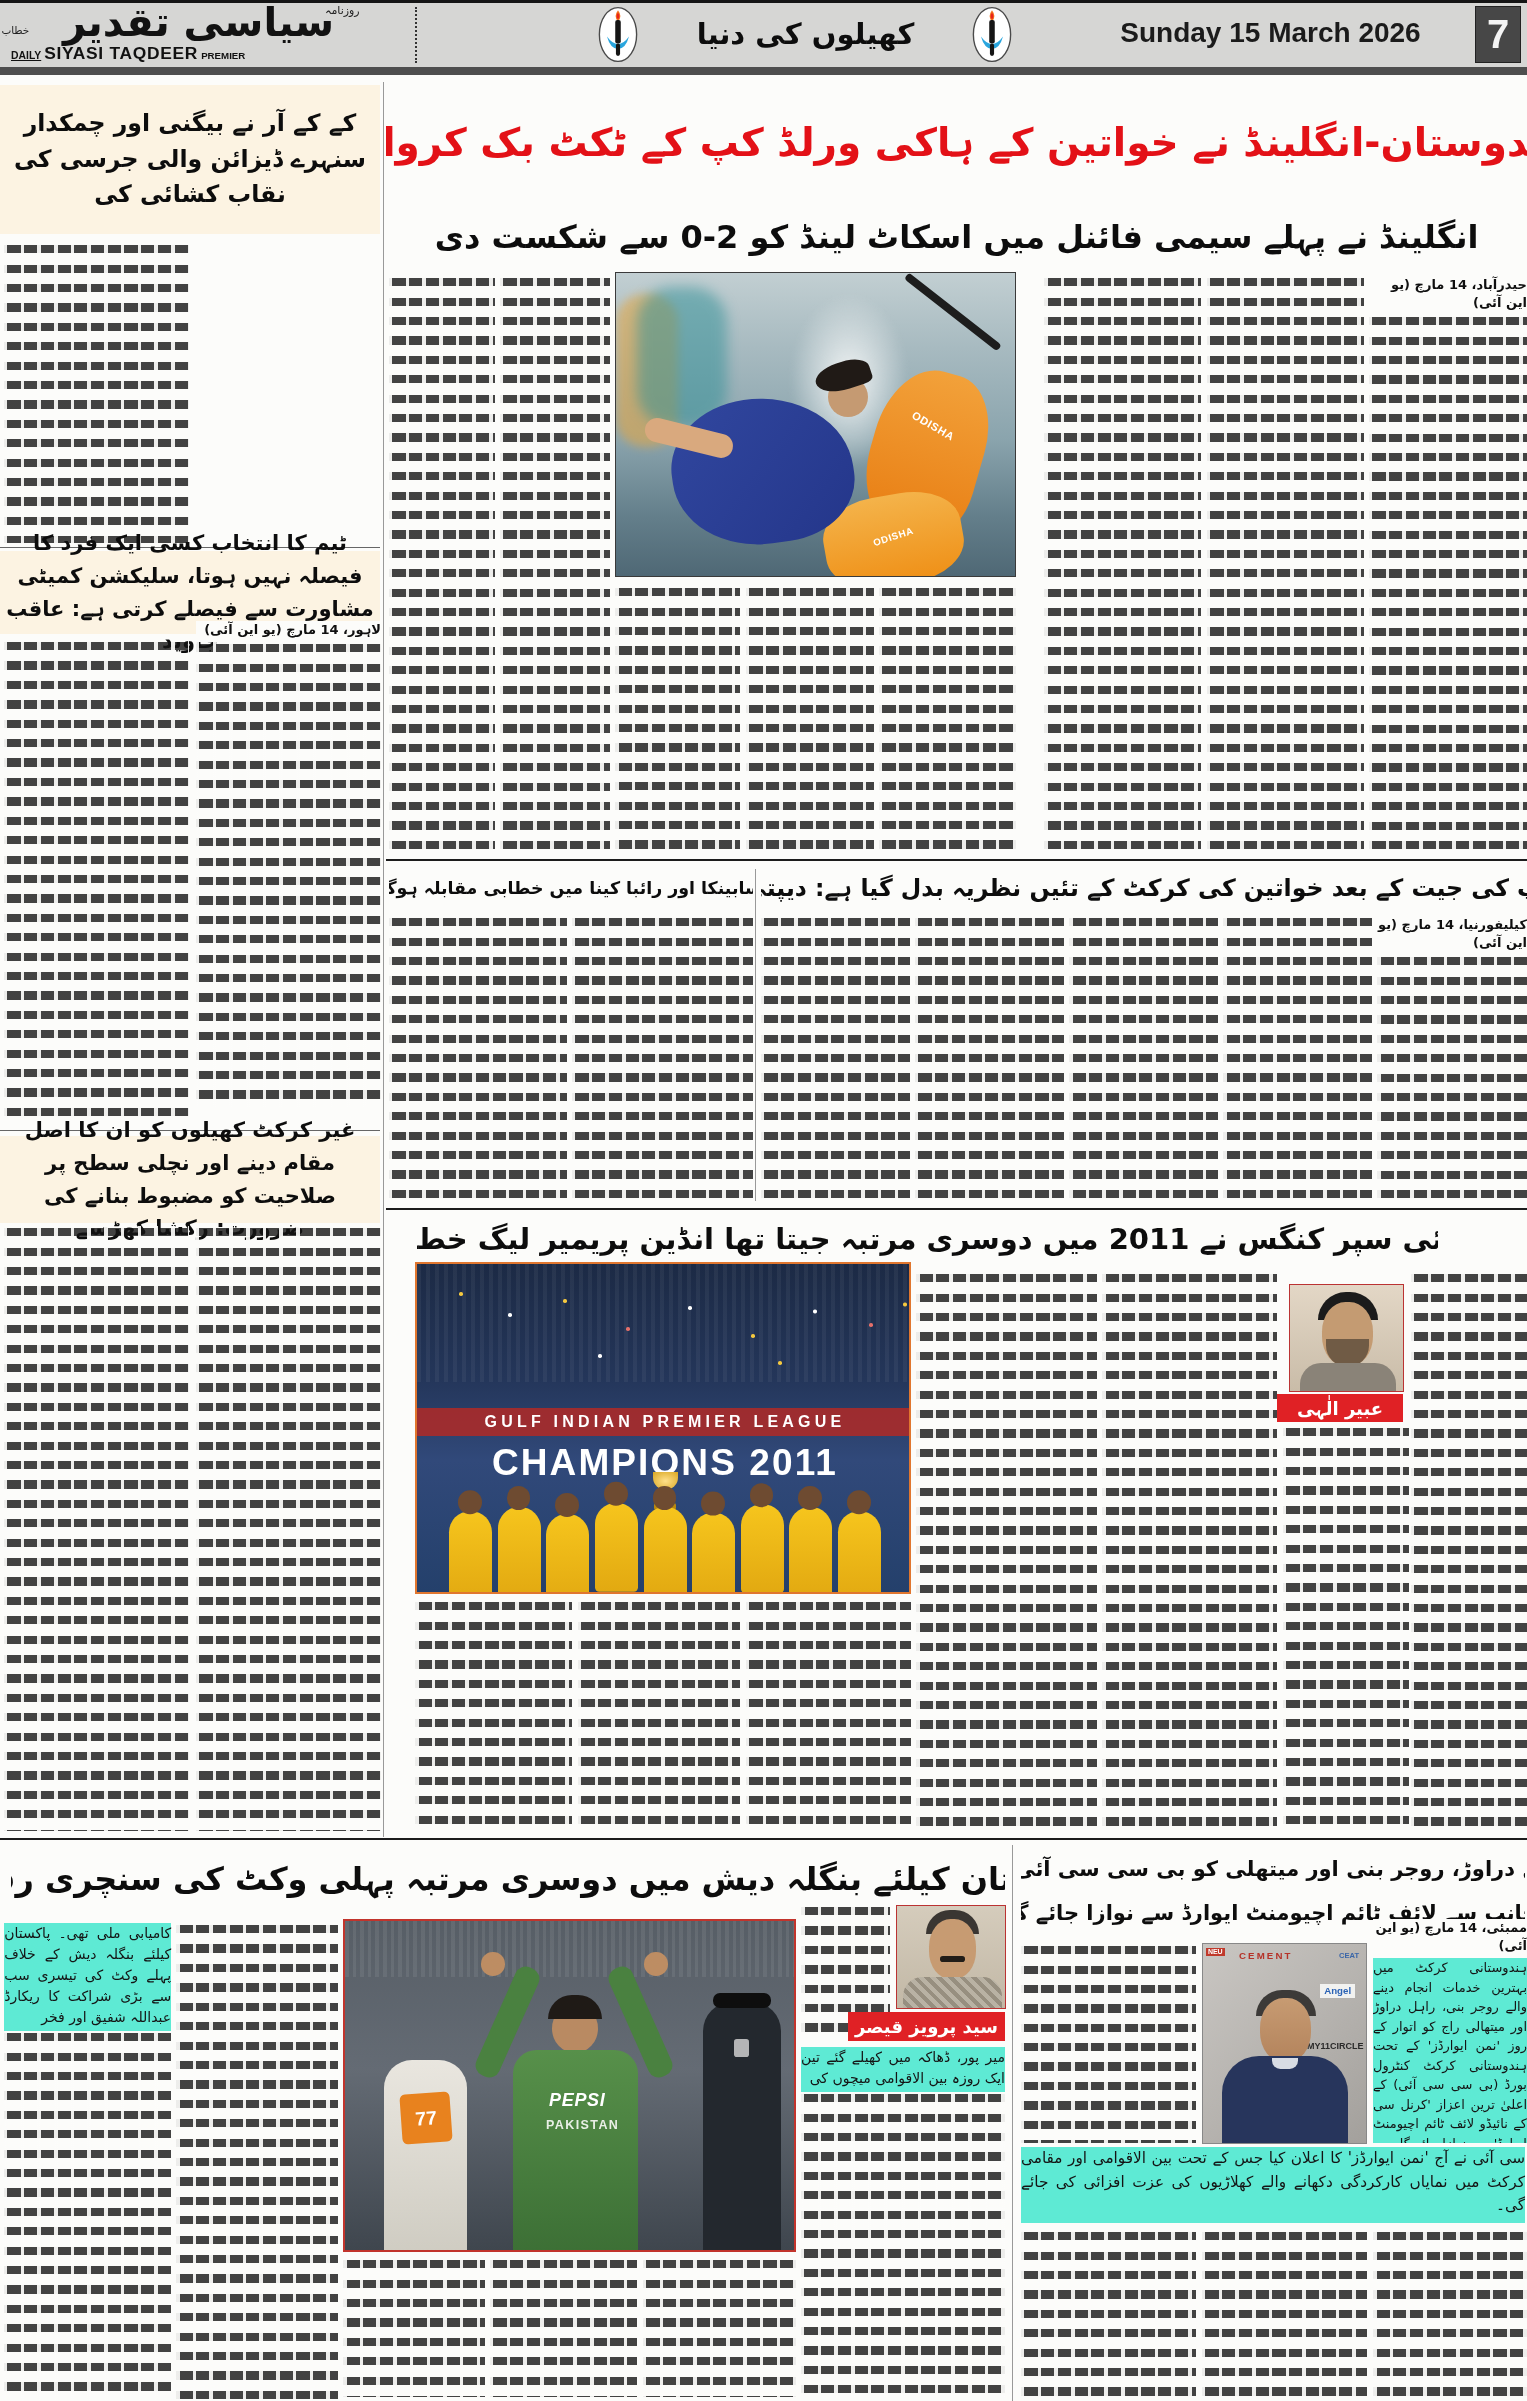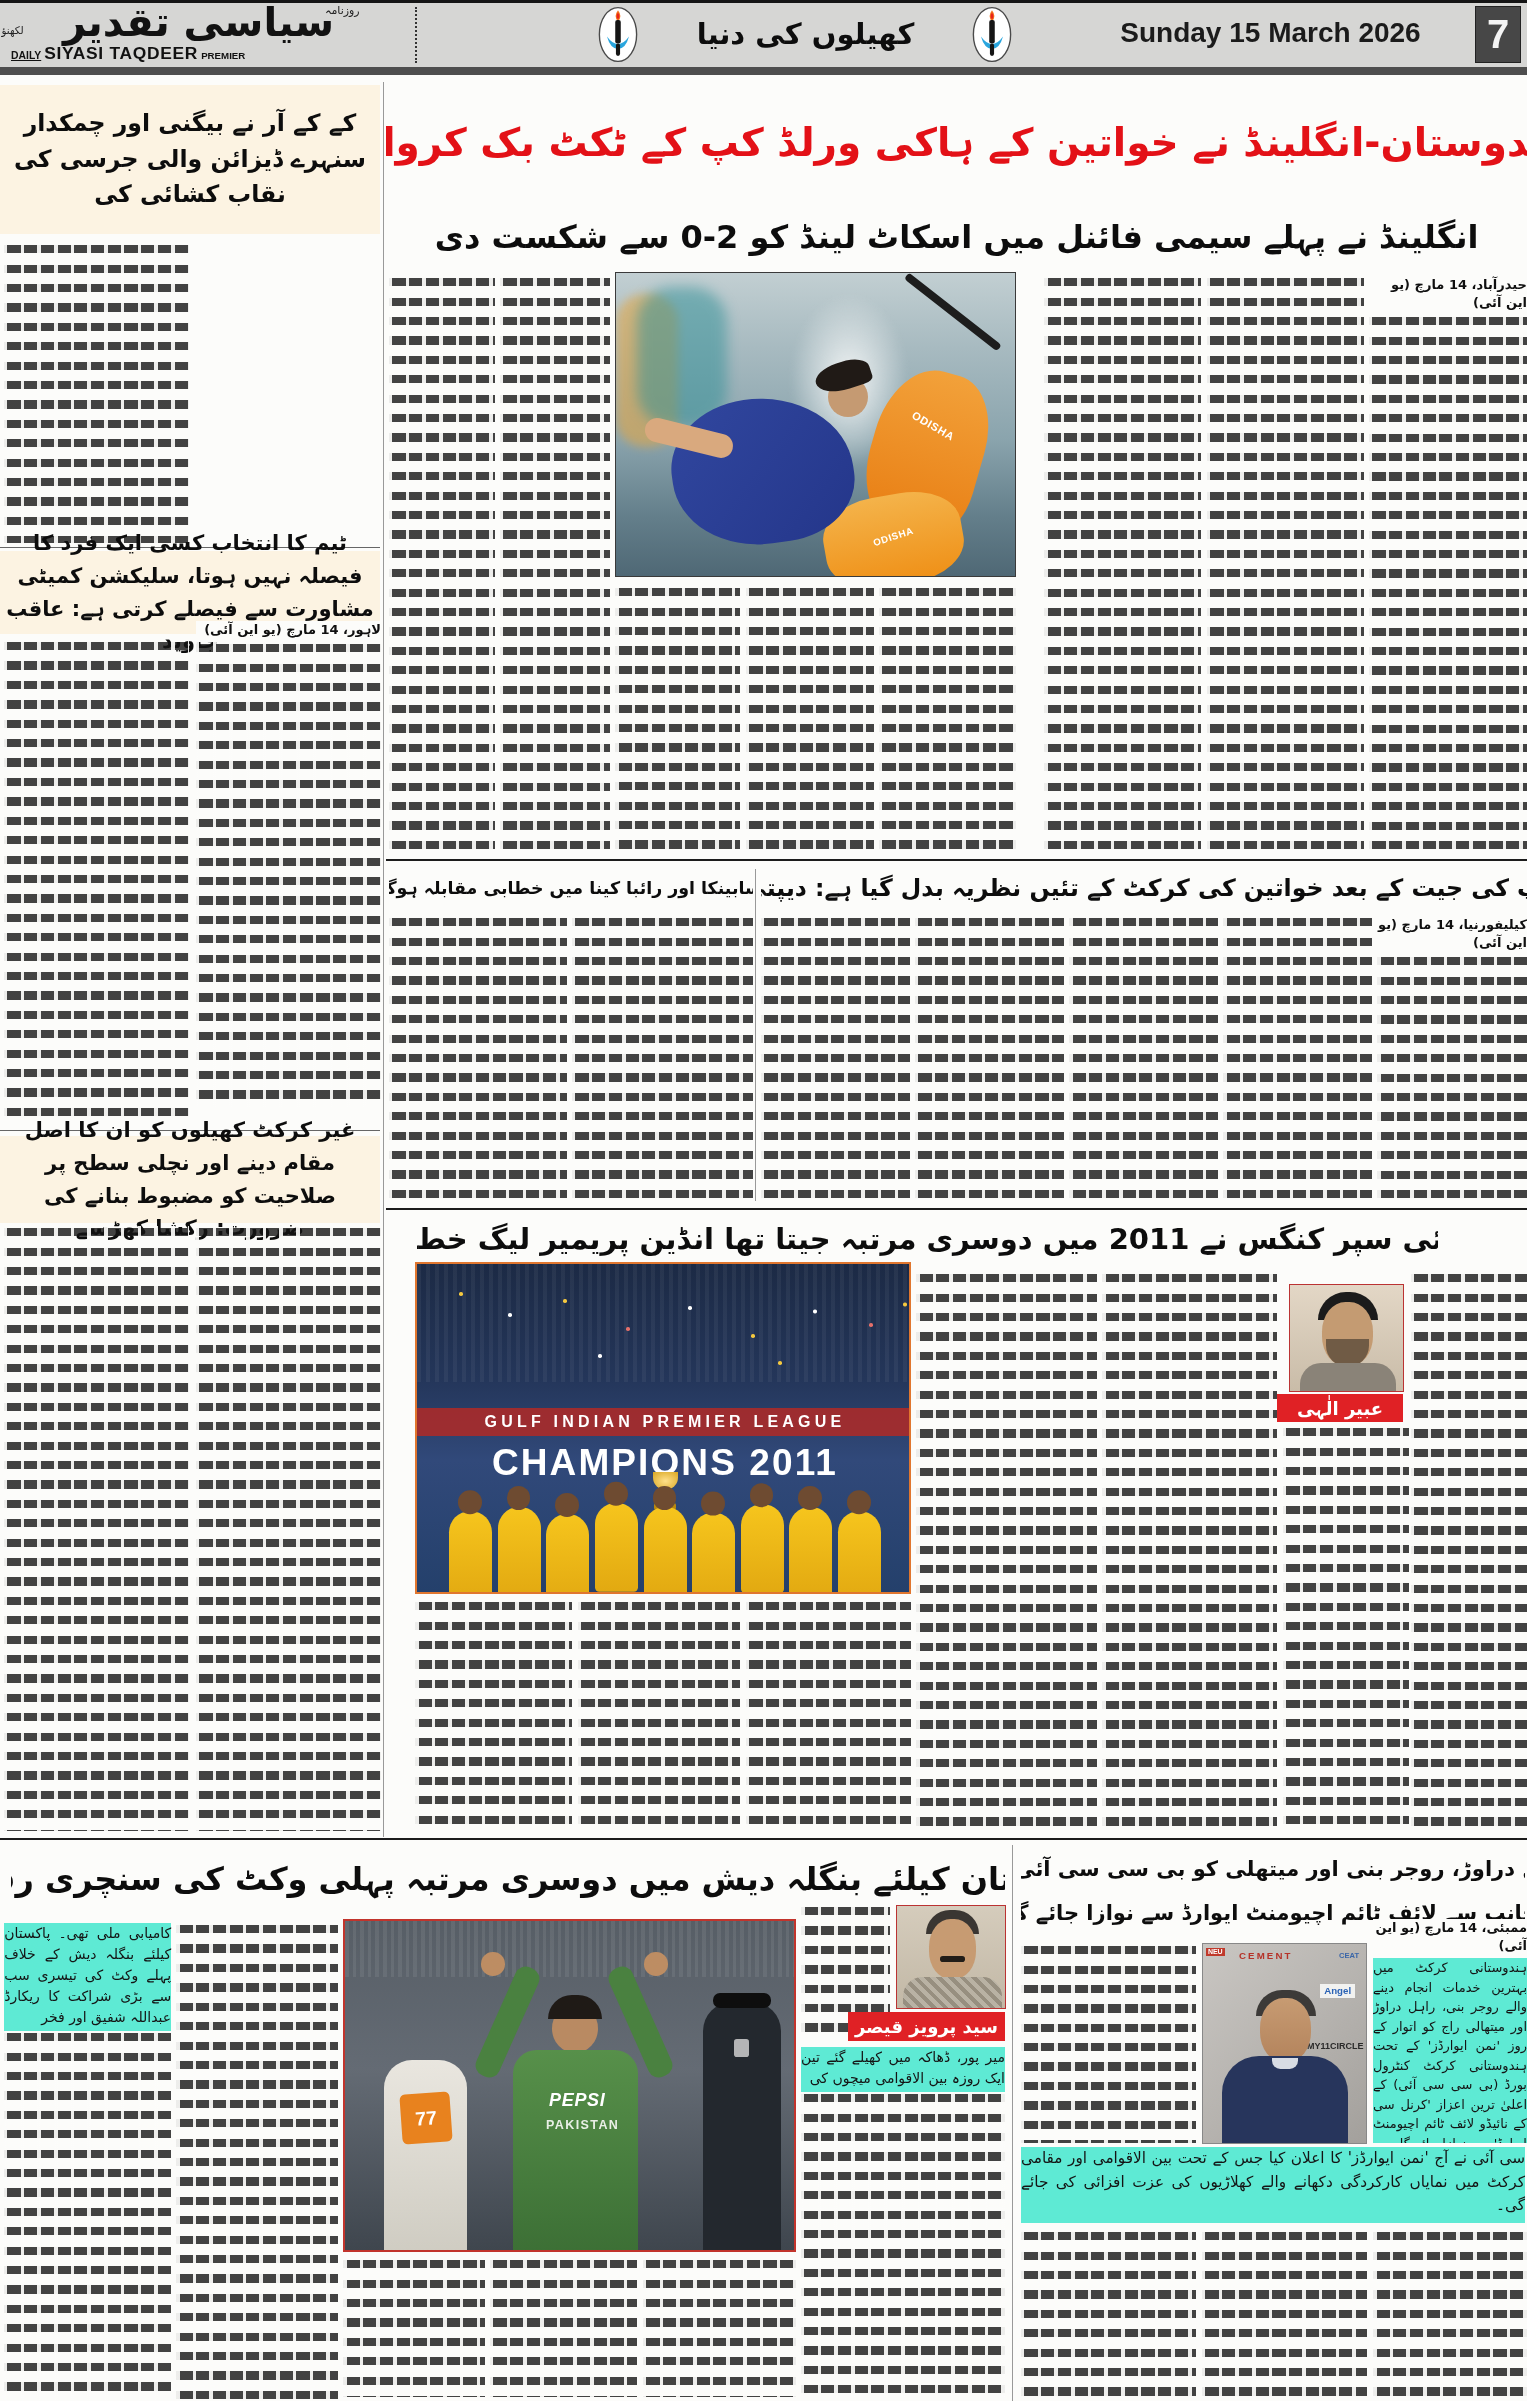--- a/index.html
+++ b/index.html
@@ -30,21 +30,21 @@
 </head>
 <body>
 
 <div id="page">
 
   <div class="abs" style="left:0;top:0;width:1527px;height:2.8px;background:#151515"></div>
   <div class="abs" style="left:0;top:2.8px;width:1527px;height:64px;background:#d6d6d4"></div>
 
   <div class="abs urdu bold" style="left:18px;top:0;width:361px;height:46px;font-size:40px;color:#121212;text-align:center;line-height:1.1">سیاسی تقدیر</div>
   <div class="abs urdu" style="left:325px;top:4px;font-size:11px;color:#222">روزنامہ</div>
-  <div class="abs urdu" style="left:1.4px;top:23.6px;font-size:10.4px;color:#222">لکھنؤ</div>
+  <div class="abs urdu" style="left:1.4px;top:23.6px;font-size:10.4px;color:#222">خطاب</div>
   <div class="abs en" style="left:11px;top:43px;width:389px;white-space:nowrap">
     <span style="font-size:10.4px;font-weight:bold;text-decoration:underline;color:#111">DAILY</span>
     <span style="font-size:17.4px;font-weight:bold;letter-spacing:0.7px;color:#111">SIYASI TAQDEER</span>
     <span style="font-size:9.7px;font-weight:bold;color:#111">PREMIER</span>
   </div>
   <div class="abs" style="left:415px;top:7px;height:56px;border-left:2.8px dotted #333"></div>
 
   <div class="abs" style="left:598px;top:5.6px">
     <svg width="40" height="57" viewBox="0 0 58 82">
       <ellipse cx="29" cy="41" rx="27" ry="39" fill="#fff" stroke="#4a4a4a" stroke-width="2"></ellipse>

